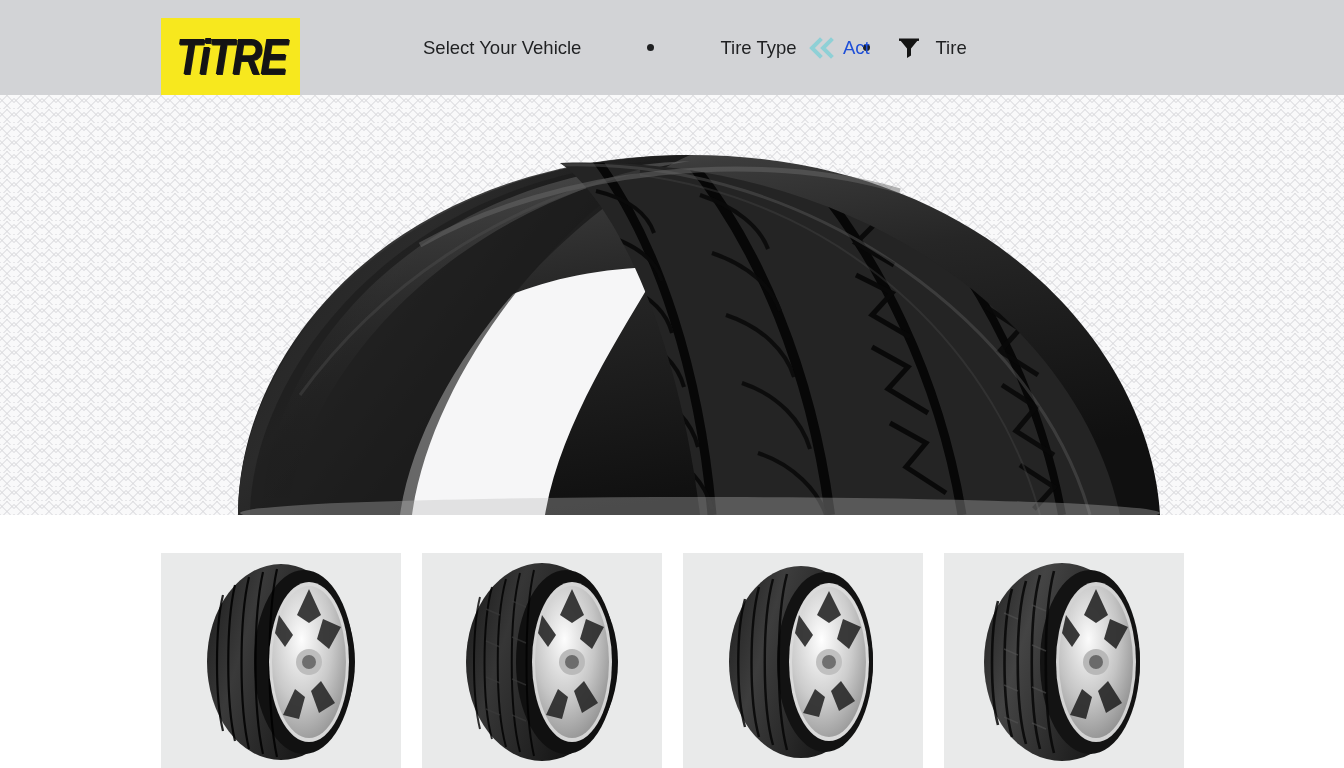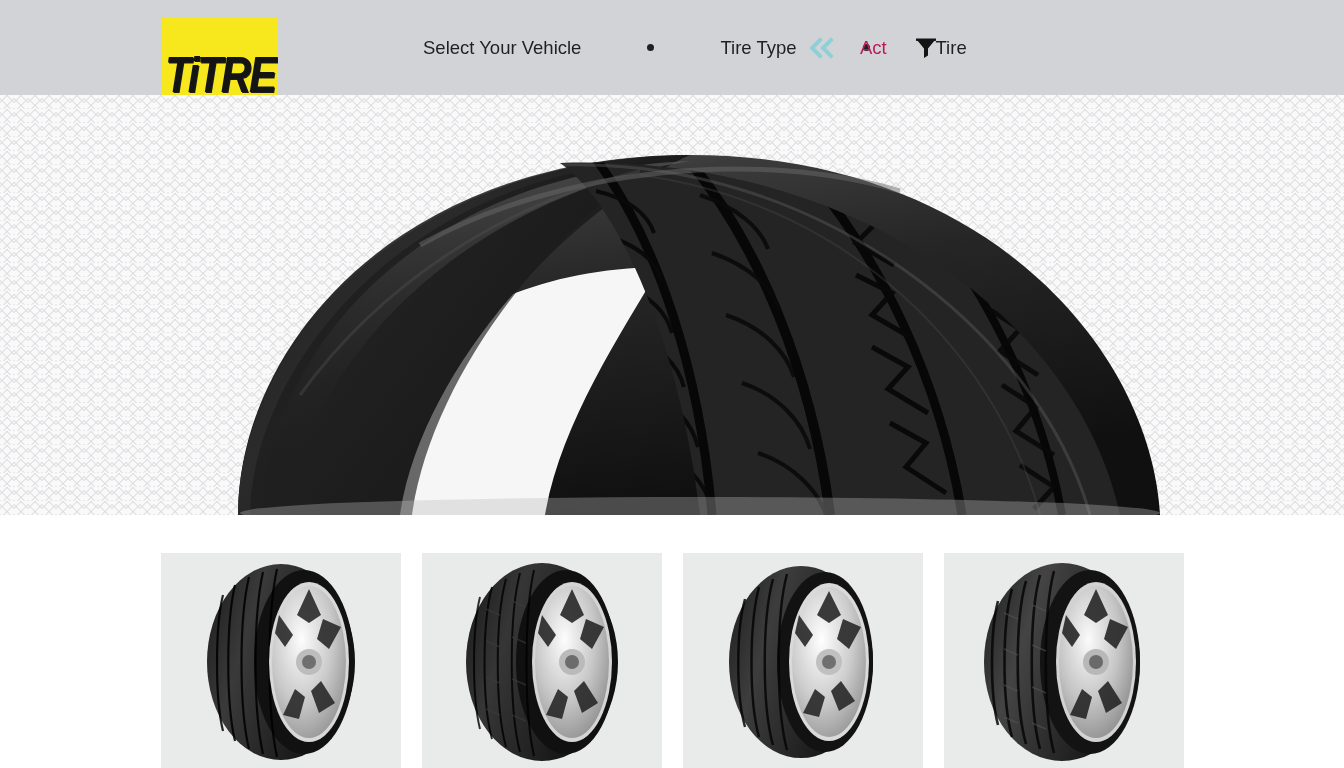--- a/index.html
+++ b/index.html
@@ -23,25 +23,25 @@
     height: 95px;
     background: #d2d3d6;
     display: flex;
     align-items: center;
   }
 
   .logo {
     position: absolute;
     left: 161px;
     top: 18px;
-    width: 117px;
+    width: 139px;
     height: 78px;
     background: #f7e81e;
     display: flex;
-    align-items: flex-end;
+    align-items: center;
     justify-content: center;
     overflow: hidden;
   }
   .logo-text {
     font-family: "Liberation Sans", sans-serif;
     font-weight: bold;
     font-style: italic;
     font-size: 41px;
     letter-spacing: -2px;
     color: #141414;
@@ -87,22 +87,22 @@
   .chevrons {
     width: 34px;
     height: 26px;
     display: flex;
     align-items: center;
     justify-content: center;
     cursor: pointer;
   }
   .act-label {
     font-size: 18.5px;
-    color: #be185d;
-    margin-left: 21px;
+    color: #1d4ed8;
+    margin-left: 4px;
     cursor: pointer;
   }
   .funnel {
     margin-left: 26px;
     width: 26px;
     height: 26px;
     display: flex;
     align-items: center;
     justify-content: center;
     cursor: pointer;

